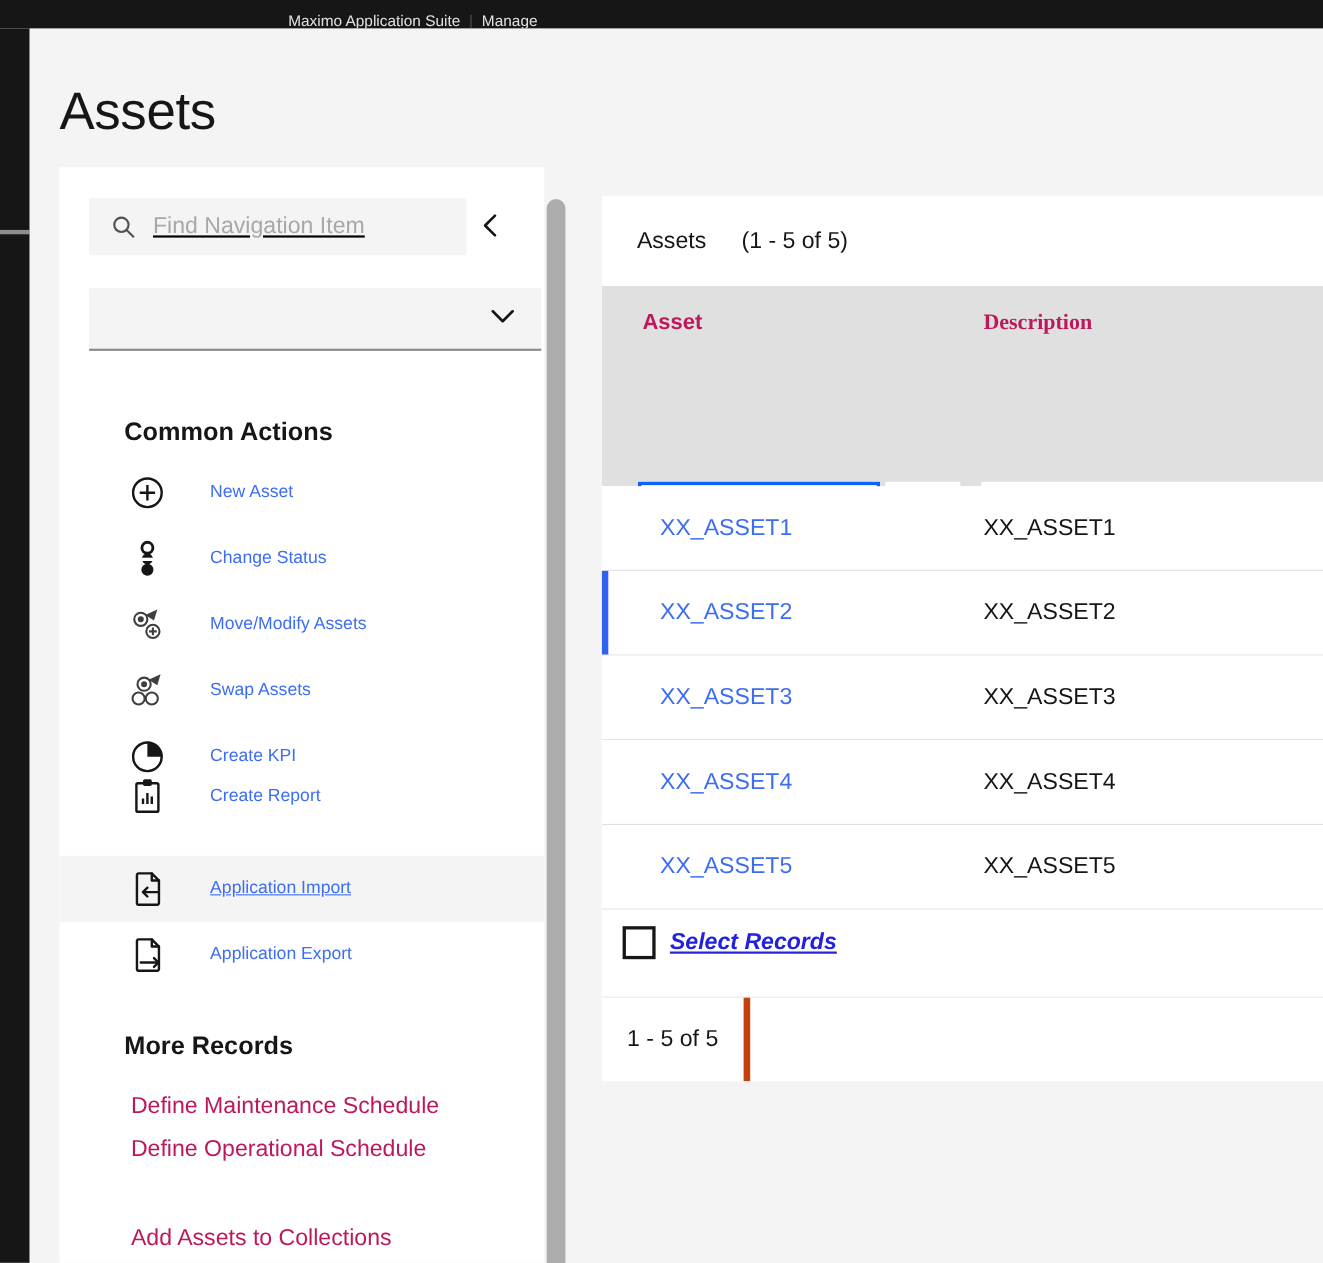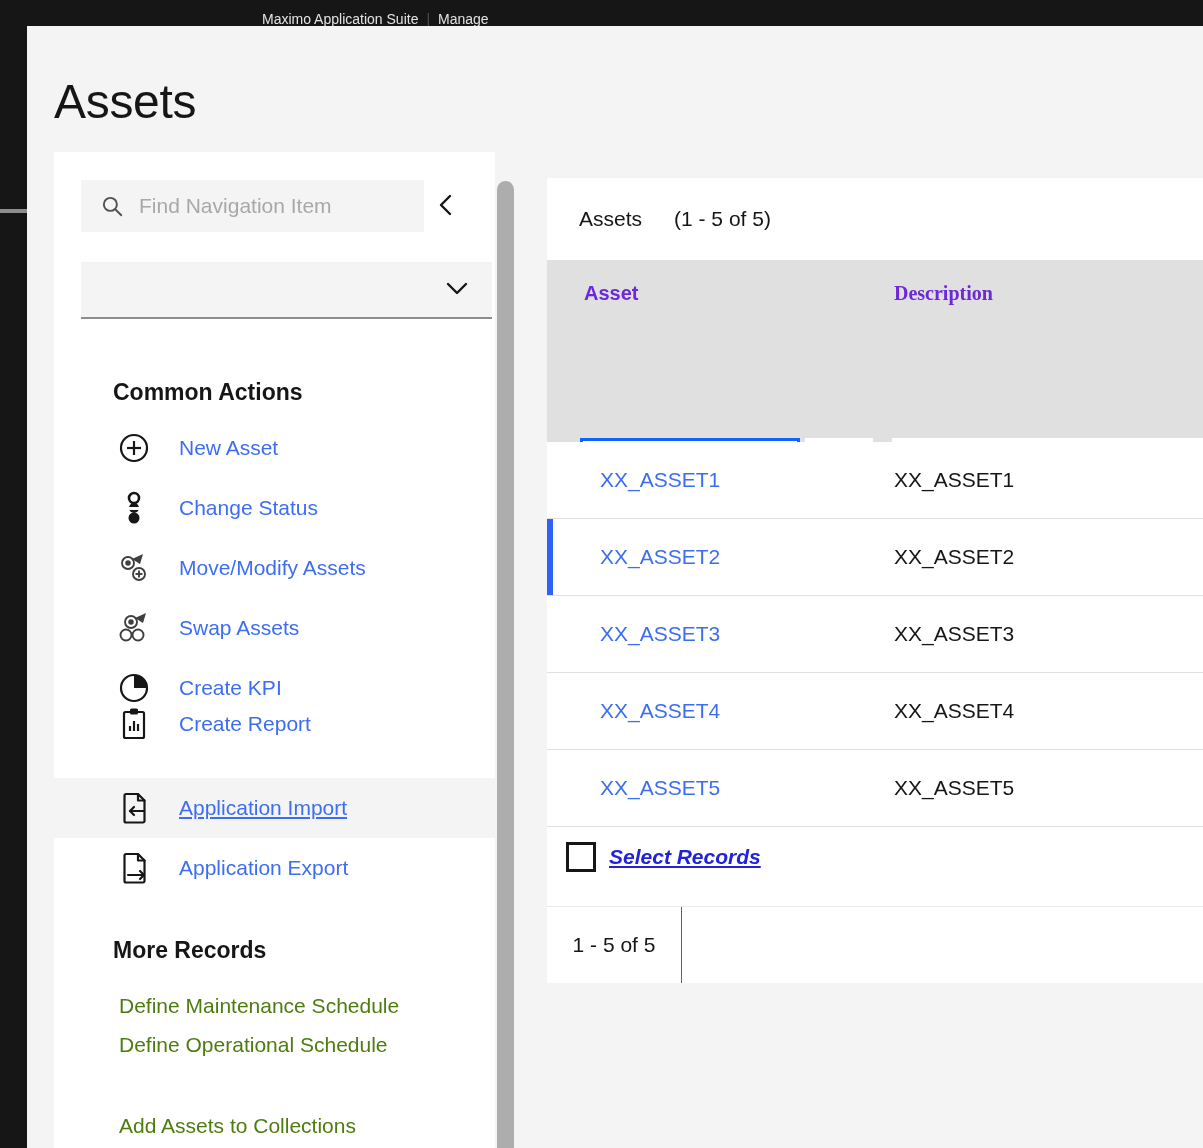--- a/index.html
+++ b/index.html
@@ -72,20 +72,21 @@
     position: absolute; top: 28px; left: 27px;
     width: 386px; height: 52px;
     display: flex; align-items: center;
   }
   .nav-search-box {
     width: 356px; height: 52px;
     background: #f4f4f4;
     display: flex; align-items: center;
     gap: 14px;
     padding-left: 18px;
+    text-decoration: underline;
   }
   .search-icon svg { display: block; }
   .nav-search-input {
     border: 0; outline: 0; background: transparent;
     font-family: "Liberation Sans", sans-serif;
     font-size: 21px; color: #161616;
     width: 285px;
   }
   .nav-search-input::placeholder { color: #a8a8a8; }
   .collapse-btn {
@@ -120,35 +121,35 @@
     display: flex; align-items: center;
     cursor: pointer;
   }
   .nav-item .ic {
     width: 42px; height: 42px;
     margin-left: 59px;
     display: flex; align-items: center; justify-content: center;
     flex: 0 0 auto;
   }
   .nav-item .lbl {
-    margin-left: 24px;
-    font-size: 21px; color: #3d6ef2; font-weight: 400;
+    margin-left: 36px;
+    font-size: 16px; color: #3d6ef2; font-weight: 400;
     white-space: nowrap;
   }
   .nav-item.active { background: #f4f4f4; }
   .nav-item.active .lbl { text-decoration: underline; }
 
   .nav-item-plain {
     position: absolute; left: 0; width: 441px; height: 60px;
     display: flex; align-items: center;
     cursor: pointer;
   }
   .nav-item-plain .lbl {
     margin-left: 65px;
-    font-size: 21px; color: #4d7c0f;
+    font-size: 21px; color: #be185d;
     white-space: nowrap;
   }
 
   
   .nav-scrollbar-track {
     position: absolute; top: 126px; left: 468px;
     width: 34px; height: 1022px;
     background: #f4f4f4;
   }
   .nav-scrollbar-thumb {
@@ -174,21 +175,21 @@
   .table-caption .cap-label { font-size: 21px; color: #161616; }
   .table-caption .cap-count { font-size: 21px; color: #161616; }
 
   .table-head {
     background: #e0e0e0;
     height: 182px;
     position: relative;
   }
   .th {
     position: absolute; top: 22px;
-    font-size: 20px; font-weight: 700; color: #6d28d9;
+    font-size: 20px; font-weight: 700; color: #be185d;
   }
   .th-asset { left: 37px; }
   .th-desc  { left: 347px; font-family: Liberation Serif, serif; }
 
   .filter-asset {
     position: absolute; top: 178px; left: 33px;
     width: 220px; height: 65px;
     background: #ffffff;
     border: 3px solid #0f62fe;
     display: flex; align-items: center;
@@ -261,21 +262,21 @@
   .pager {
     position: absolute; top: 728px; left: 0;
     width: 683px; height: 77px;
     background: #ffffff;
     border-top: 1px solid #e8e8e8;
     display: flex; align-items: stretch;
   }
   .pager-cell {
     width: 135px;
     display: flex; align-items: center; justify-content: center;
-    border-right: 1px solid #c2410c;
+    border-right: 6px solid #c2410c;
     font-size: 21px; color: #161616;
   }
   .pager-rest { flex: 1; }
 </style>
 </head>
 <body>
 
 <div class="topbar">
   <div class="topbar-inner">
     <span>Maximo Application Suite</span>

